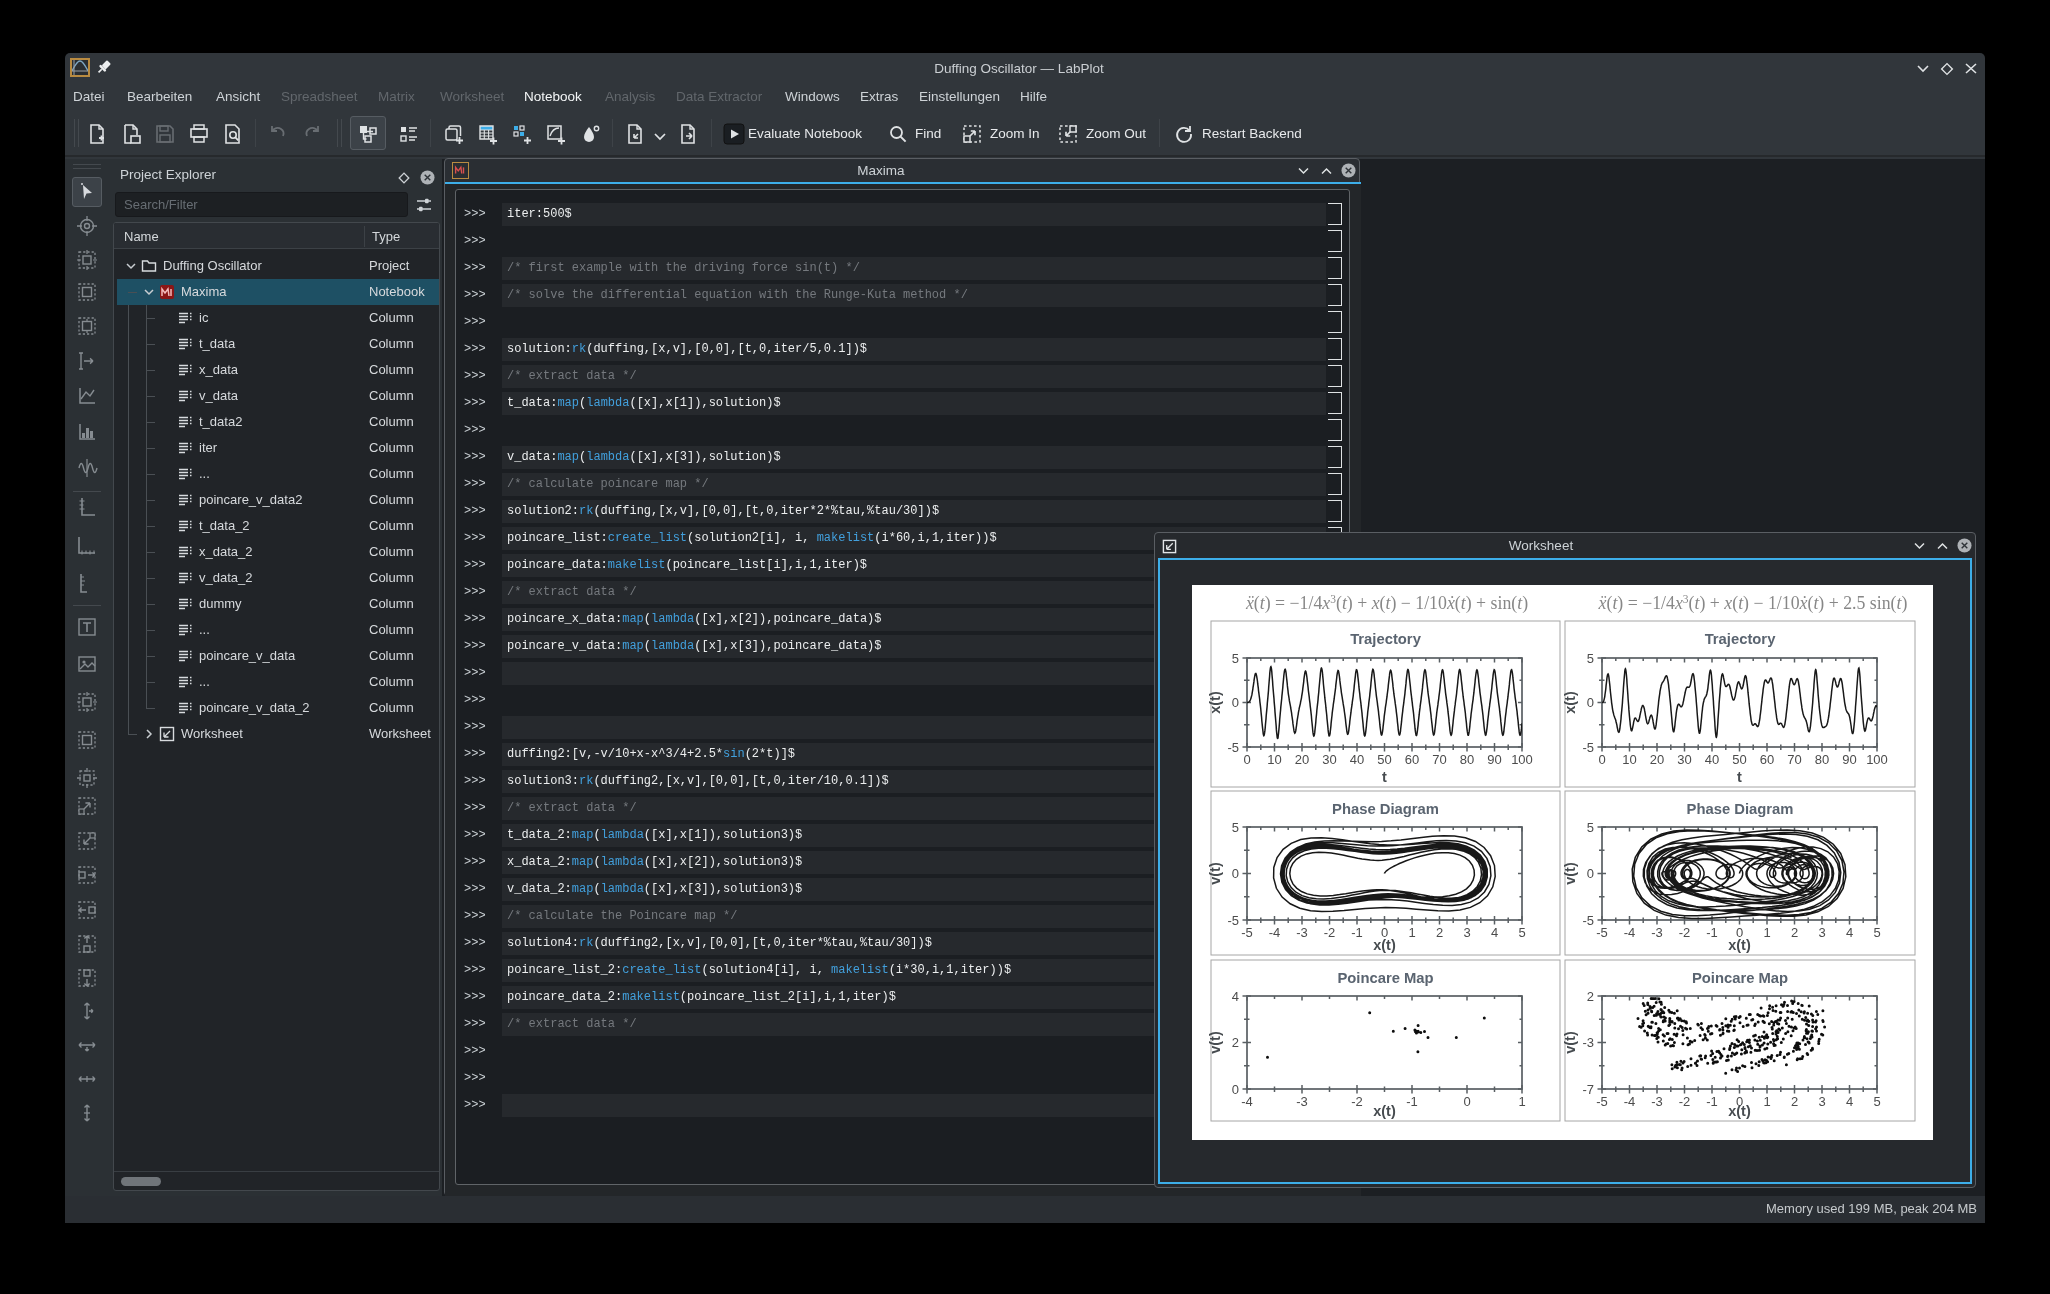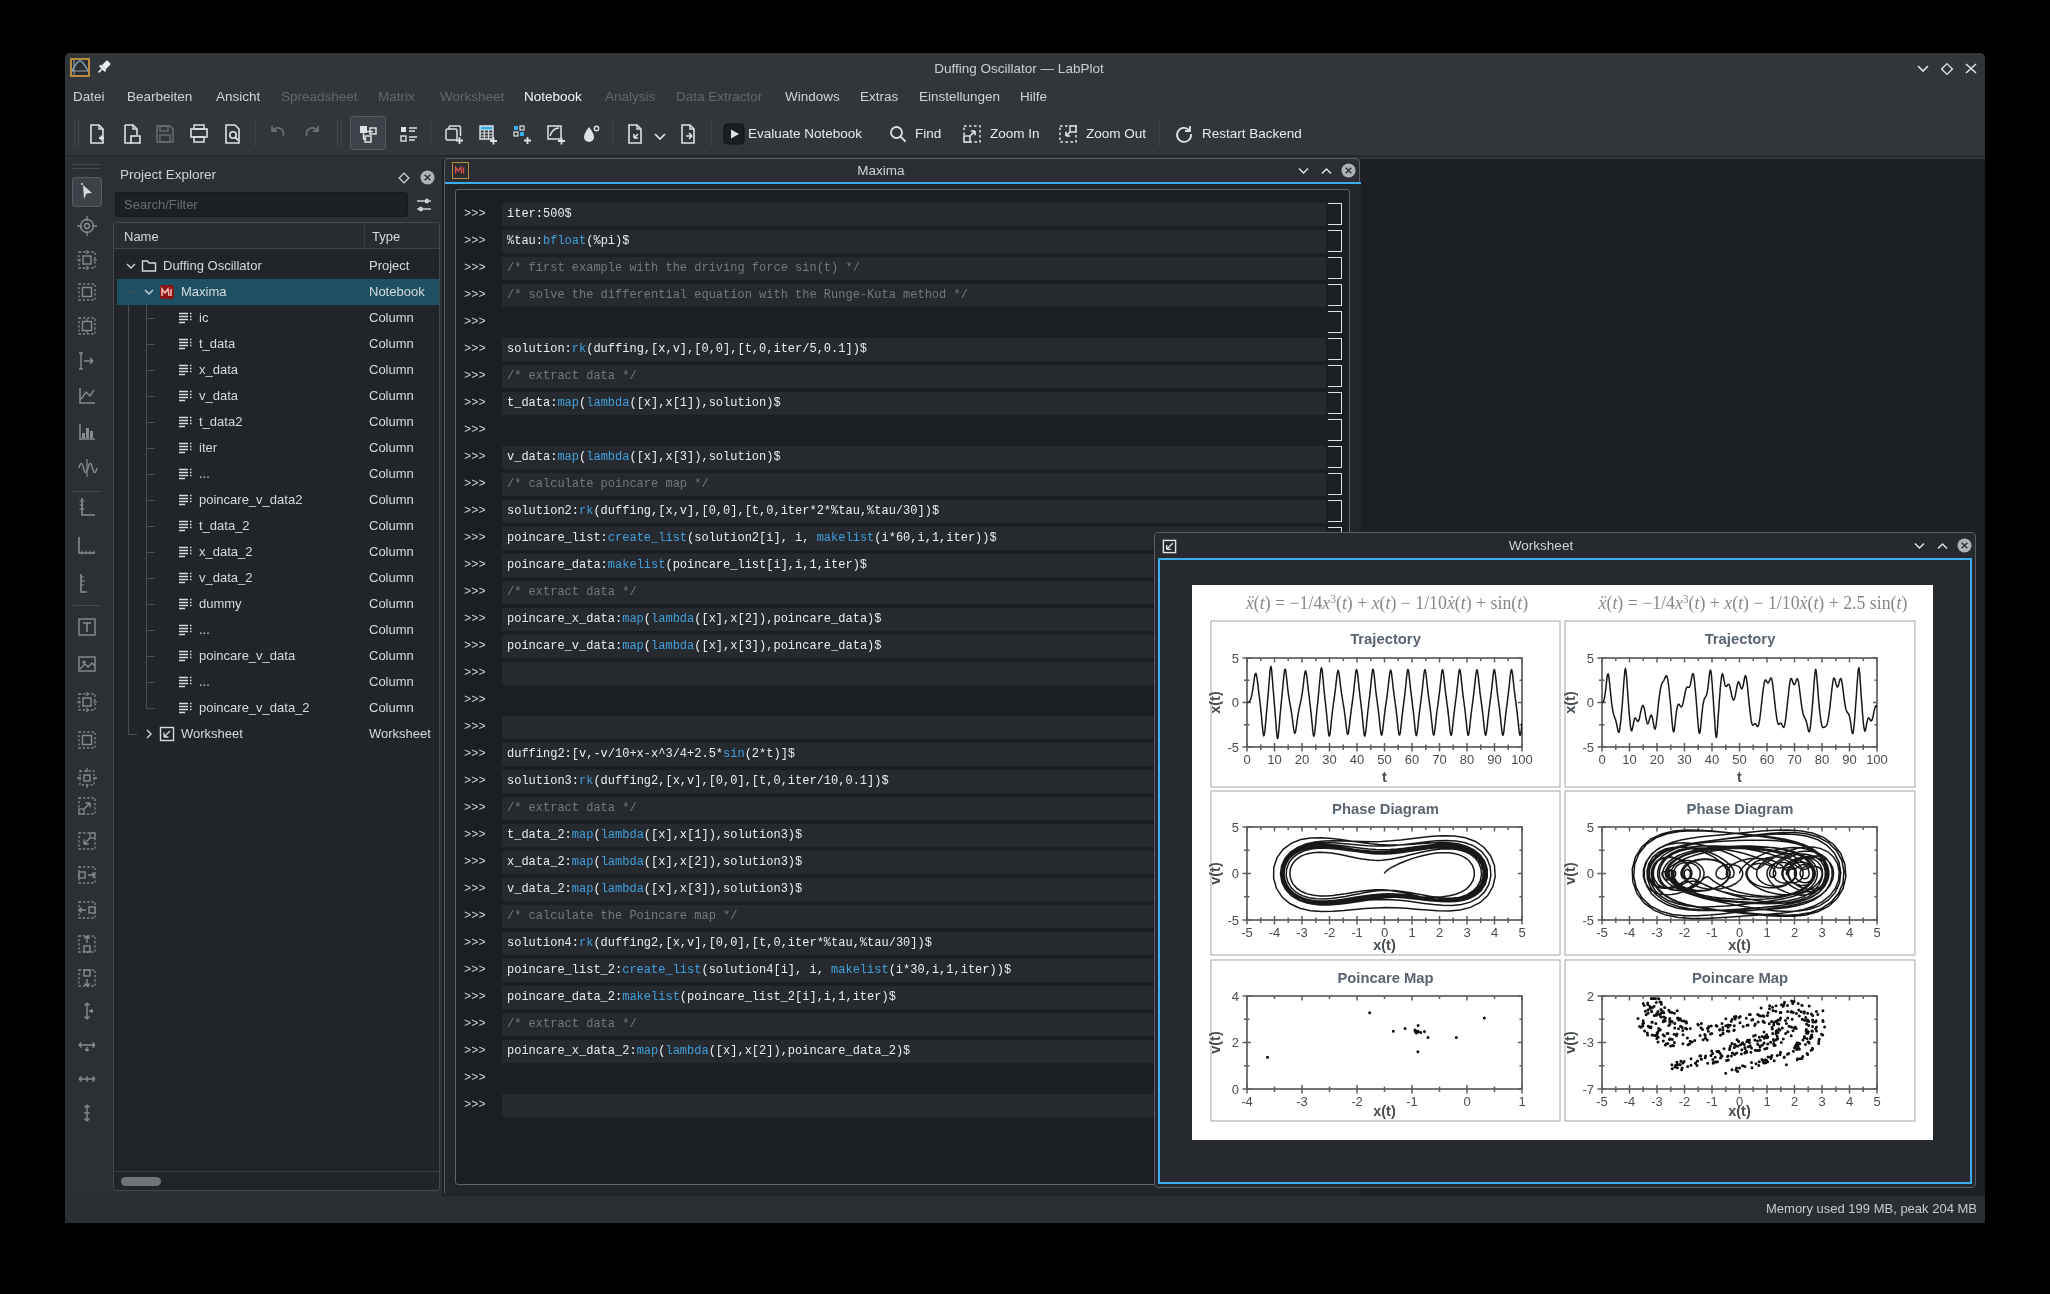--- a/index.html
+++ b/index.html
@@ -728,21 +728,20 @@
           <path d="M5 5l6 6M11 5l-6 6" stroke="#2e3338" stroke-width="1.5"></path>
         </svg>
       </div>
       <div class="abs" style="left:0;top:23px;width:916px;height:2px;background:#3daee9"></div>
       <div class="abs" style="left:0;top:25px;width:916px;height:1012px;background:#232629"></div>
       <div class="abs" style="left:10px;top:30px;width:895px;height:996px;background:#1b1e22;border:1px solid #606468;border-radius:3px"></div>
       <div class="cp mono" style="left:19px;top:44px">&gt;&gt;&gt;</div>
       <div class="crow mono" style="left:57px;top:44px;width:824px;padding-left:5px">iter:500$</div>
       <div class="brk" style="left:883px;top:44px"></div>
       <div class="cp mono" style="left:19px;top:71px">&gt;&gt;&gt;</div>
-      <div class="crow mono" style="left:57px;top:71px;width:824px;padding-left:5px"><span class="v">%tau</span>:<span class="f">bfloat</span>(<span class="v">%pi</span>)$</div>
       <div class="brk" style="left:883px;top:71px"></div>
       <div class="cp mono" style="left:19px;top:98px">&gt;&gt;&gt;</div>
       <div class="crow mono" style="left:57px;top:98px;width:824px;padding-left:5px"><span class="cm">/* first example with the driving force sin(t) */</span></div>
       <div class="brk" style="left:883px;top:98px"></div>
       <div class="cp mono" style="left:19px;top:125px">&gt;&gt;&gt;</div>
       <div class="crow mono" style="left:57px;top:125px;width:824px;padding-left:5px"><span class="cm">/* solve the differential equation with the Runge-Kuta method */</span></div>
       <div class="brk" style="left:883px;top:125px"></div>
       <div class="cp mono" style="left:19px;top:152px">&gt;&gt;&gt;</div>
       <div class="brk" style="left:883px;top:152px"></div>
       <div class="cp mono" style="left:19px;top:179px">&gt;&gt;&gt;</div>
@@ -815,21 +814,20 @@
       <div class="cp mono" style="left:19px;top:800px">&gt;&gt;&gt;</div>
       <div class="crow mono" style="left:57px;top:800px;width:824px;padding-left:5px">poincare_list_2:<span class="f">create_list</span>(solution4[i], i, <span class="f">makelist</span>(i*30,i,1,iter))$</div>
       <div class="brk" style="left:883px;top:800px"></div>
       <div class="cp mono" style="left:19px;top:827px">&gt;&gt;&gt;</div>
       <div class="crow mono" style="left:57px;top:827px;width:824px;padding-left:5px">poincare_data_2:<span class="f">makelist</span>(poincare_list_2[i],i,1,iter)$</div>
       <div class="brk" style="left:883px;top:827px"></div>
       <div class="cp mono" style="left:19px;top:854px">&gt;&gt;&gt;</div>
       <div class="crow mono" style="left:57px;top:854px;width:824px;padding-left:5px"><span class="cm">/* extract data */</span></div>
       <div class="brk" style="left:883px;top:854px"></div>
       <div class="cp mono" style="left:19px;top:881px">&gt;&gt;&gt;</div>
-      <div class="crow mono" style="left:57px;top:881px;width:824px;padding-left:5px">poincare_x_data_2:<span class="f">map</span>(<span class="f">lambda</span>([x],x[2]),poincare_data_2)$</div>
       <div class="brk" style="left:883px;top:881px"></div>
       <div class="cp mono" style="left:19px;top:908px">&gt;&gt;&gt;</div>
       <div class="brk" style="left:883px;top:908px"></div>
       <div class="cp mono" style="left:19px;top:935px">&gt;&gt;&gt;</div>
       <div class="crow mono" style="left:57px;top:935px;width:824px;padding-left:5px"></div>
       <div class="brk" style="left:883px;top:935px"></div>
     </div>
 <div class="win" style="left:1089px;top:479px;width:822px;height:656px;background:#26292d">
       <div class="wtitle" style="height:25px;line-height:25px;left:-48px">Worksheet</div>
       <div class="abs" style="left:7px;top:6px">

